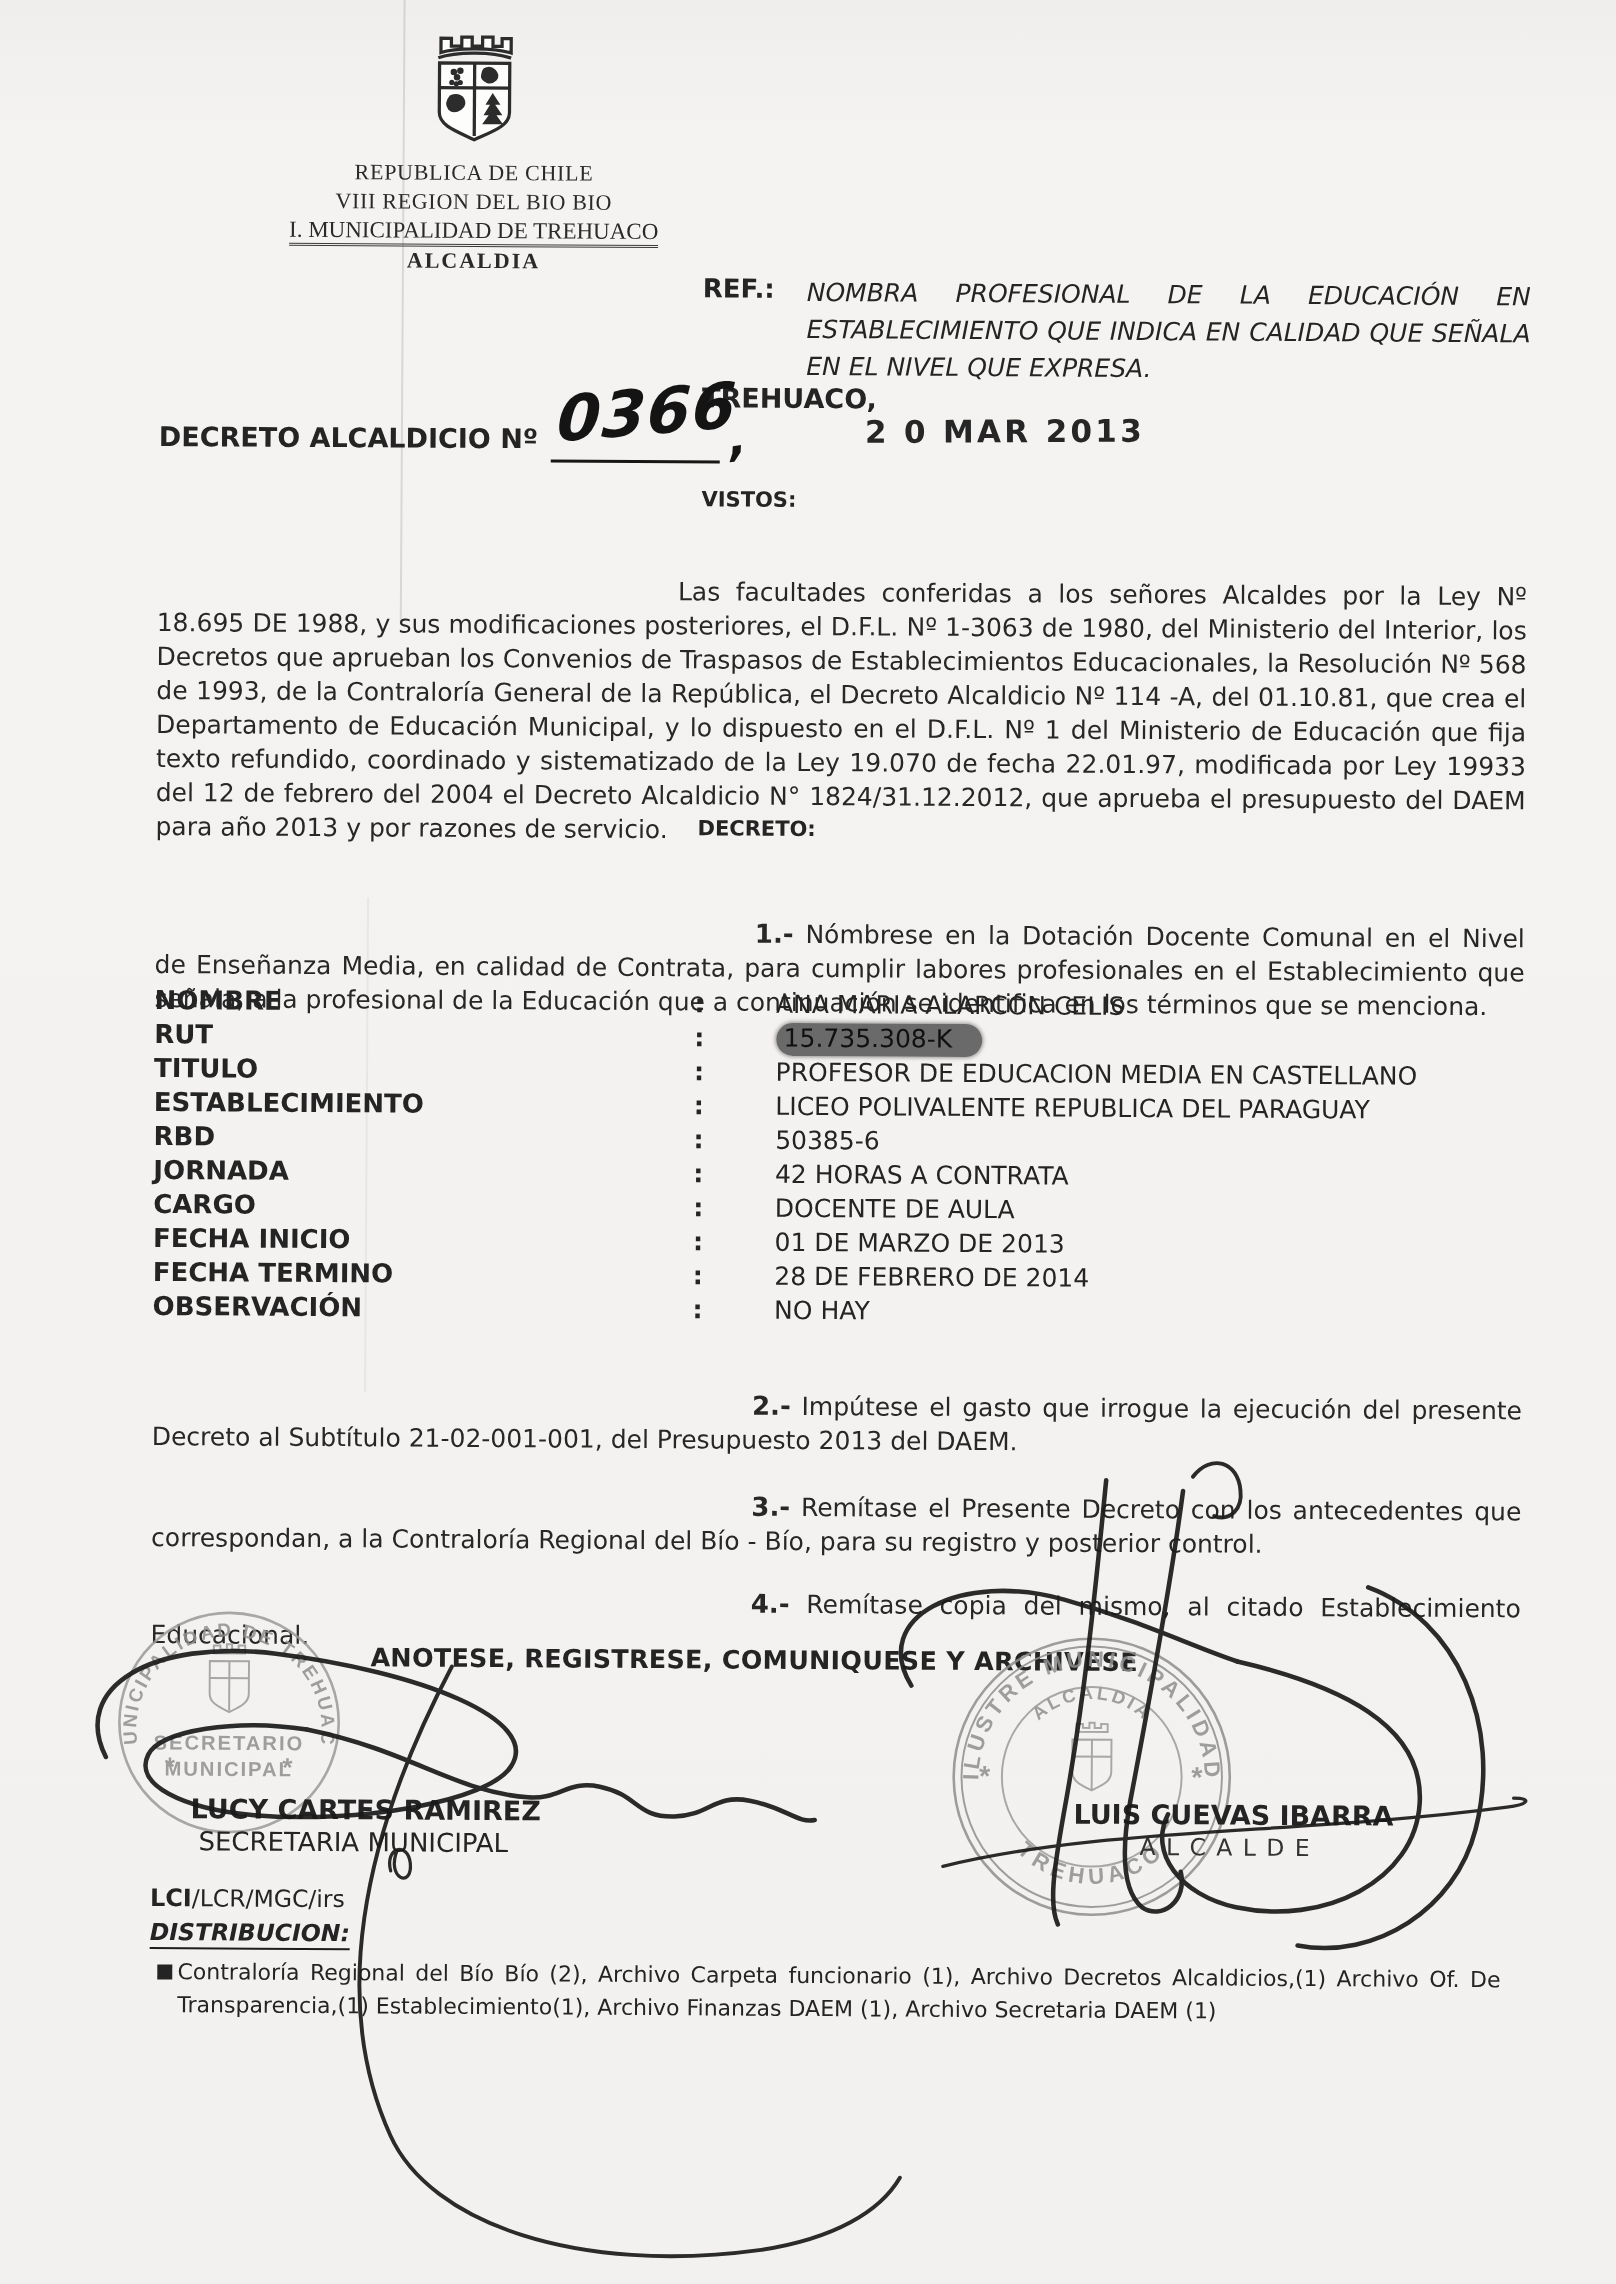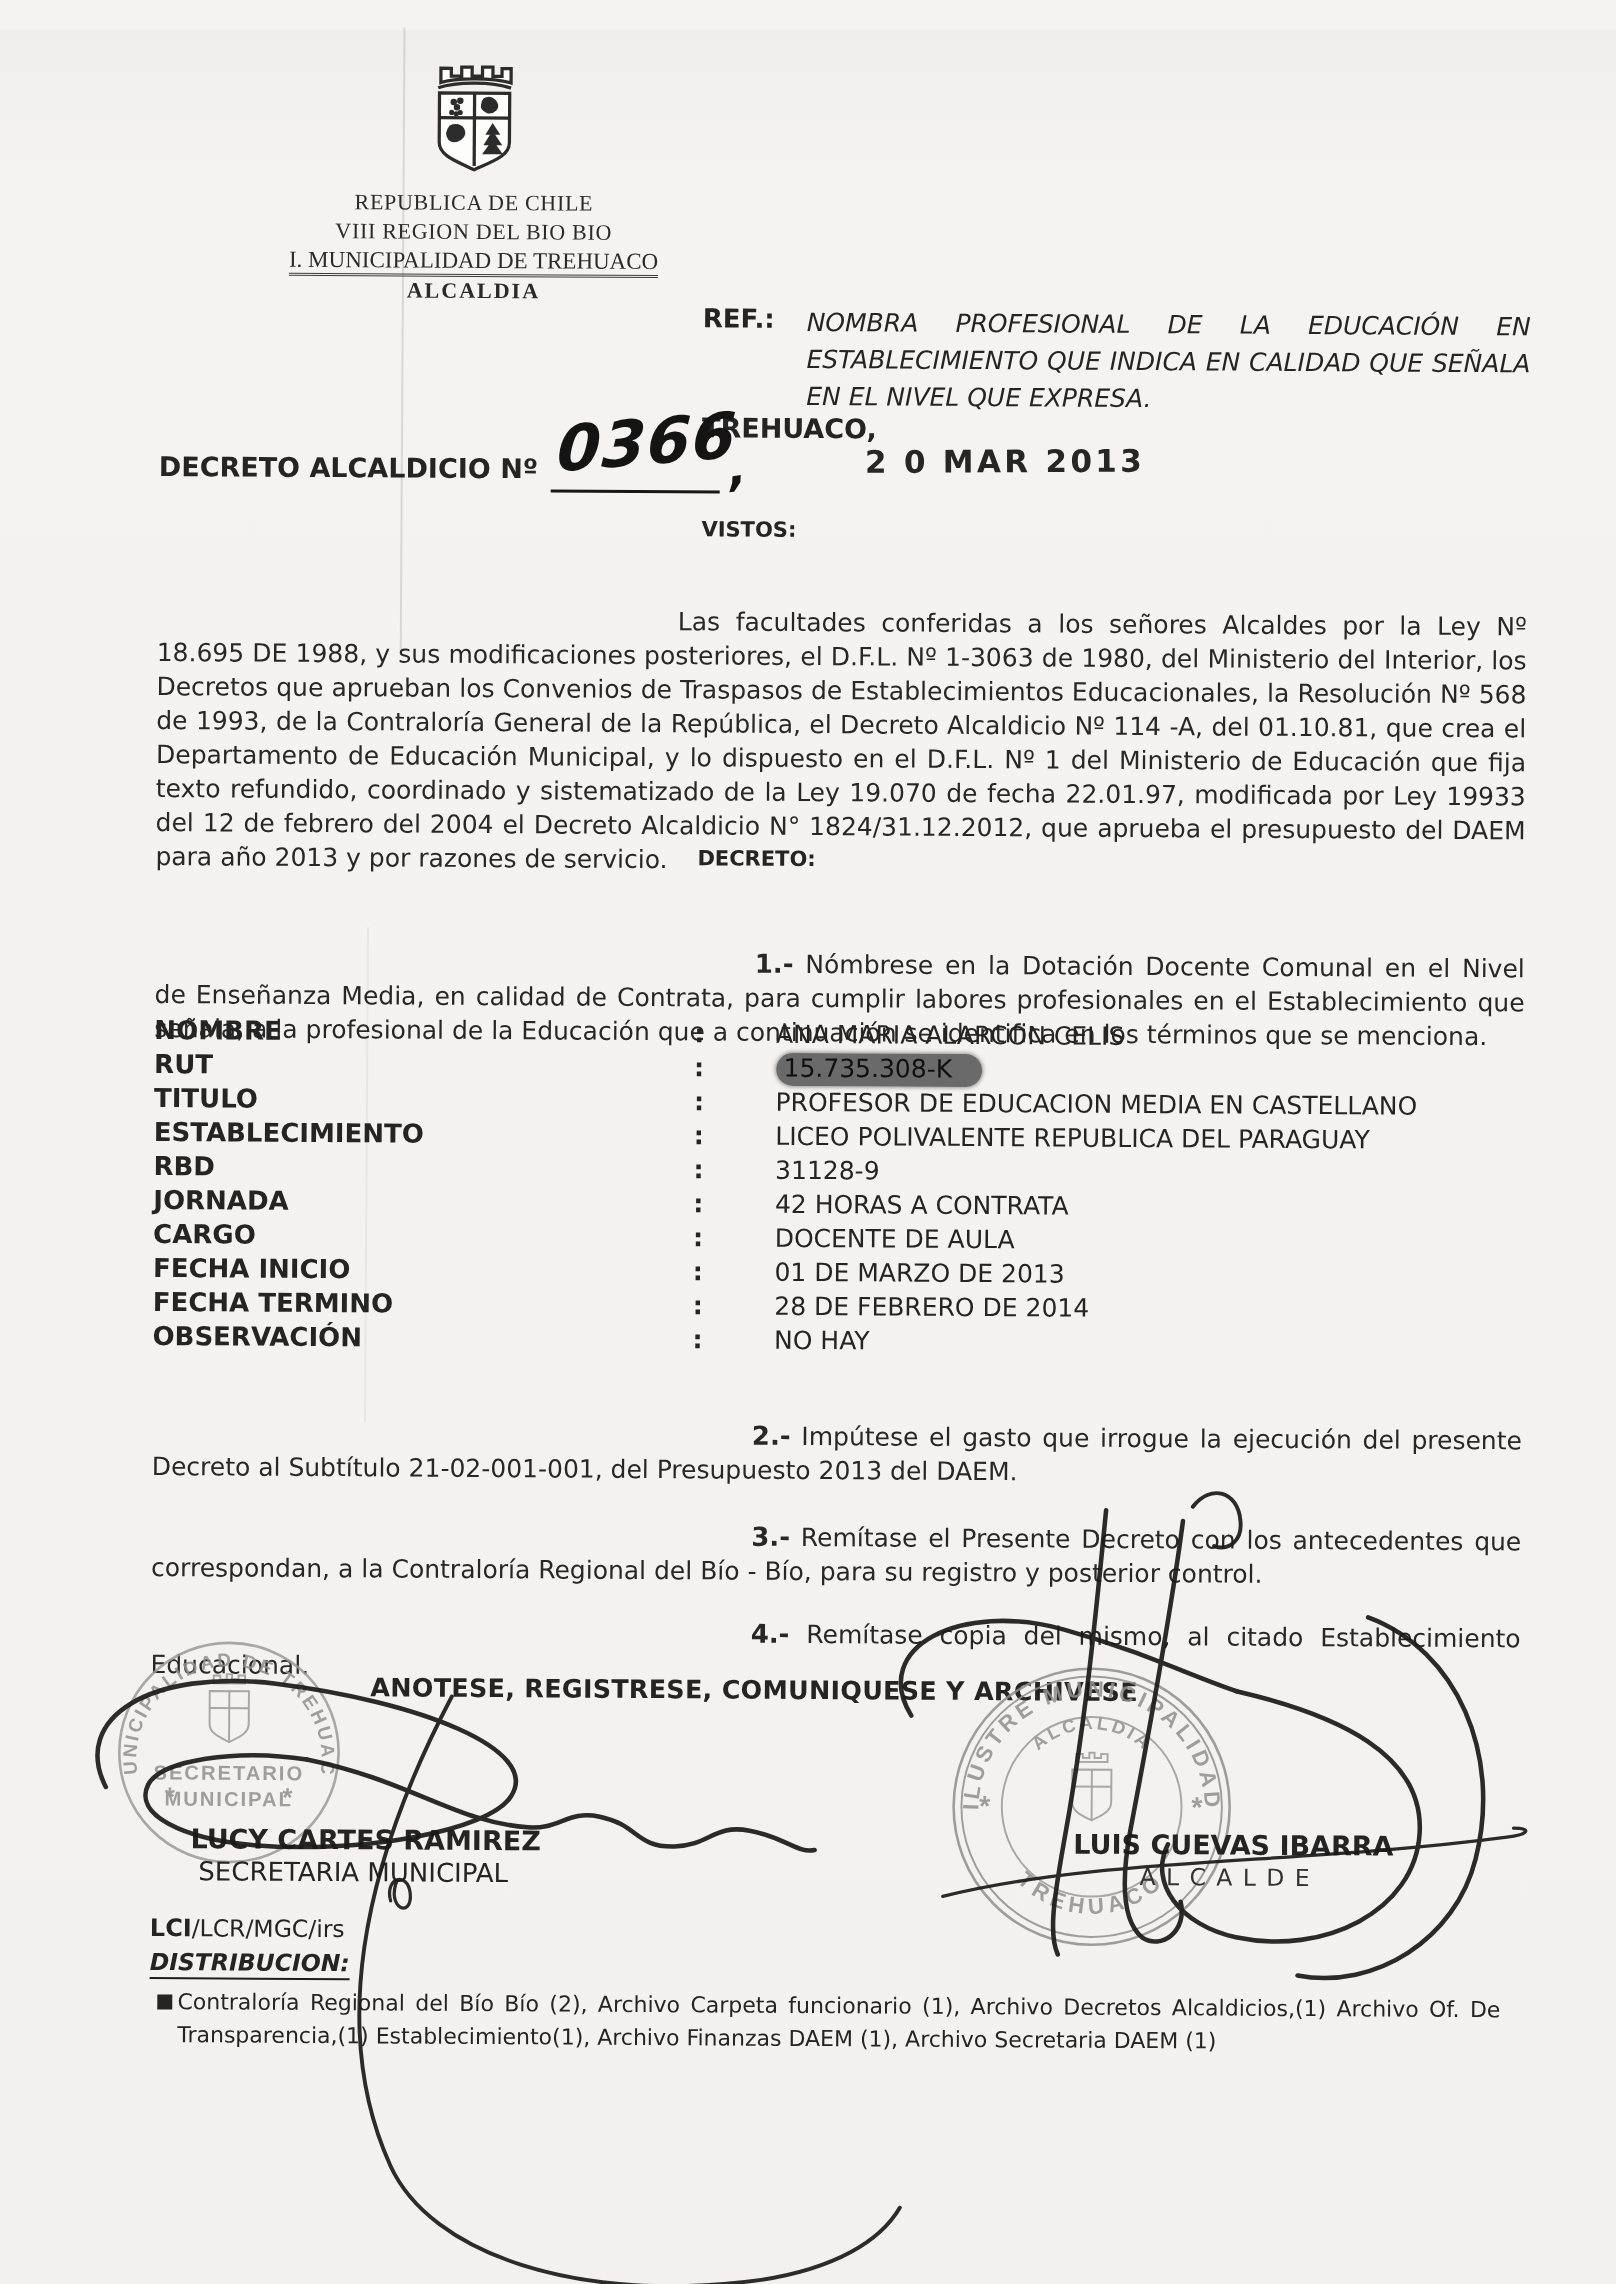--- a/index.html
+++ b/index.html
@@ -7,21 +7,20 @@
     width:1617px;height:2284px;
     background:#f4f3f1;
     font-family:"DejaVu Sans", sans-serif;
     color:#242424;
     overflow:hidden;
     position:relative;
   }
   .page{
     position:absolute;inset:0;
     background:linear-gradient(180deg,#efeeec 0%,#f4f3f1 6%,#f3f2f0 60%,#f2f1ef 100%);
-    margin-top:30px;
   }
   .tilt{position:absolute;inset:0;transform:rotate(0.35deg);transform-origin:50% 40%;}
   .crease{position:absolute;background:rgba(90,90,90,.18);width:2px;}
   .crease.c1{left:398px;top:0;height:626px;}
   .crease.c2{left:367px;top:900px;height:495px;background:rgba(90,90,90,.07);}
 
   
   .header{position:absolute;left:150px;top:30px;width:639px;text-align:center;
           font-family:"Liberation Serif", serif;color:#2a2a2a;}
   .emblem{display:block;margin:0 auto 9px auto;}
@@ -177,21 +176,21 @@
       <div class="fvalue">PROFESOR DE EDUCACION MEDIA EN CASTELLANO</div>
     </div>
     <div class="frow">
       <div class="flabel">ESTABLECIMIENTO</div>
       <div class="fsep">:</div>
       <div class="fvalue">LICEO  POLIVALENTE REPUBLICA DEL PARAGUAY</div>
     </div>
     <div class="frow">
       <div class="flabel">RBD</div>
       <div class="fsep">:</div>
-      <div class="fvalue">31128-9</div>
+      <div class="fvalue">50385-6</div>
     </div>
     <div class="frow">
       <div class="flabel">JORNADA</div>
       <div class="fsep">:</div>
       <div class="fvalue">42 HORAS A CONTRATA</div>
     </div>
     <div class="frow">
       <div class="flabel">CARGO</div>
       <div class="fsep">:</div>
       <div class="fvalue">DOCENTE DE AULA</div>

